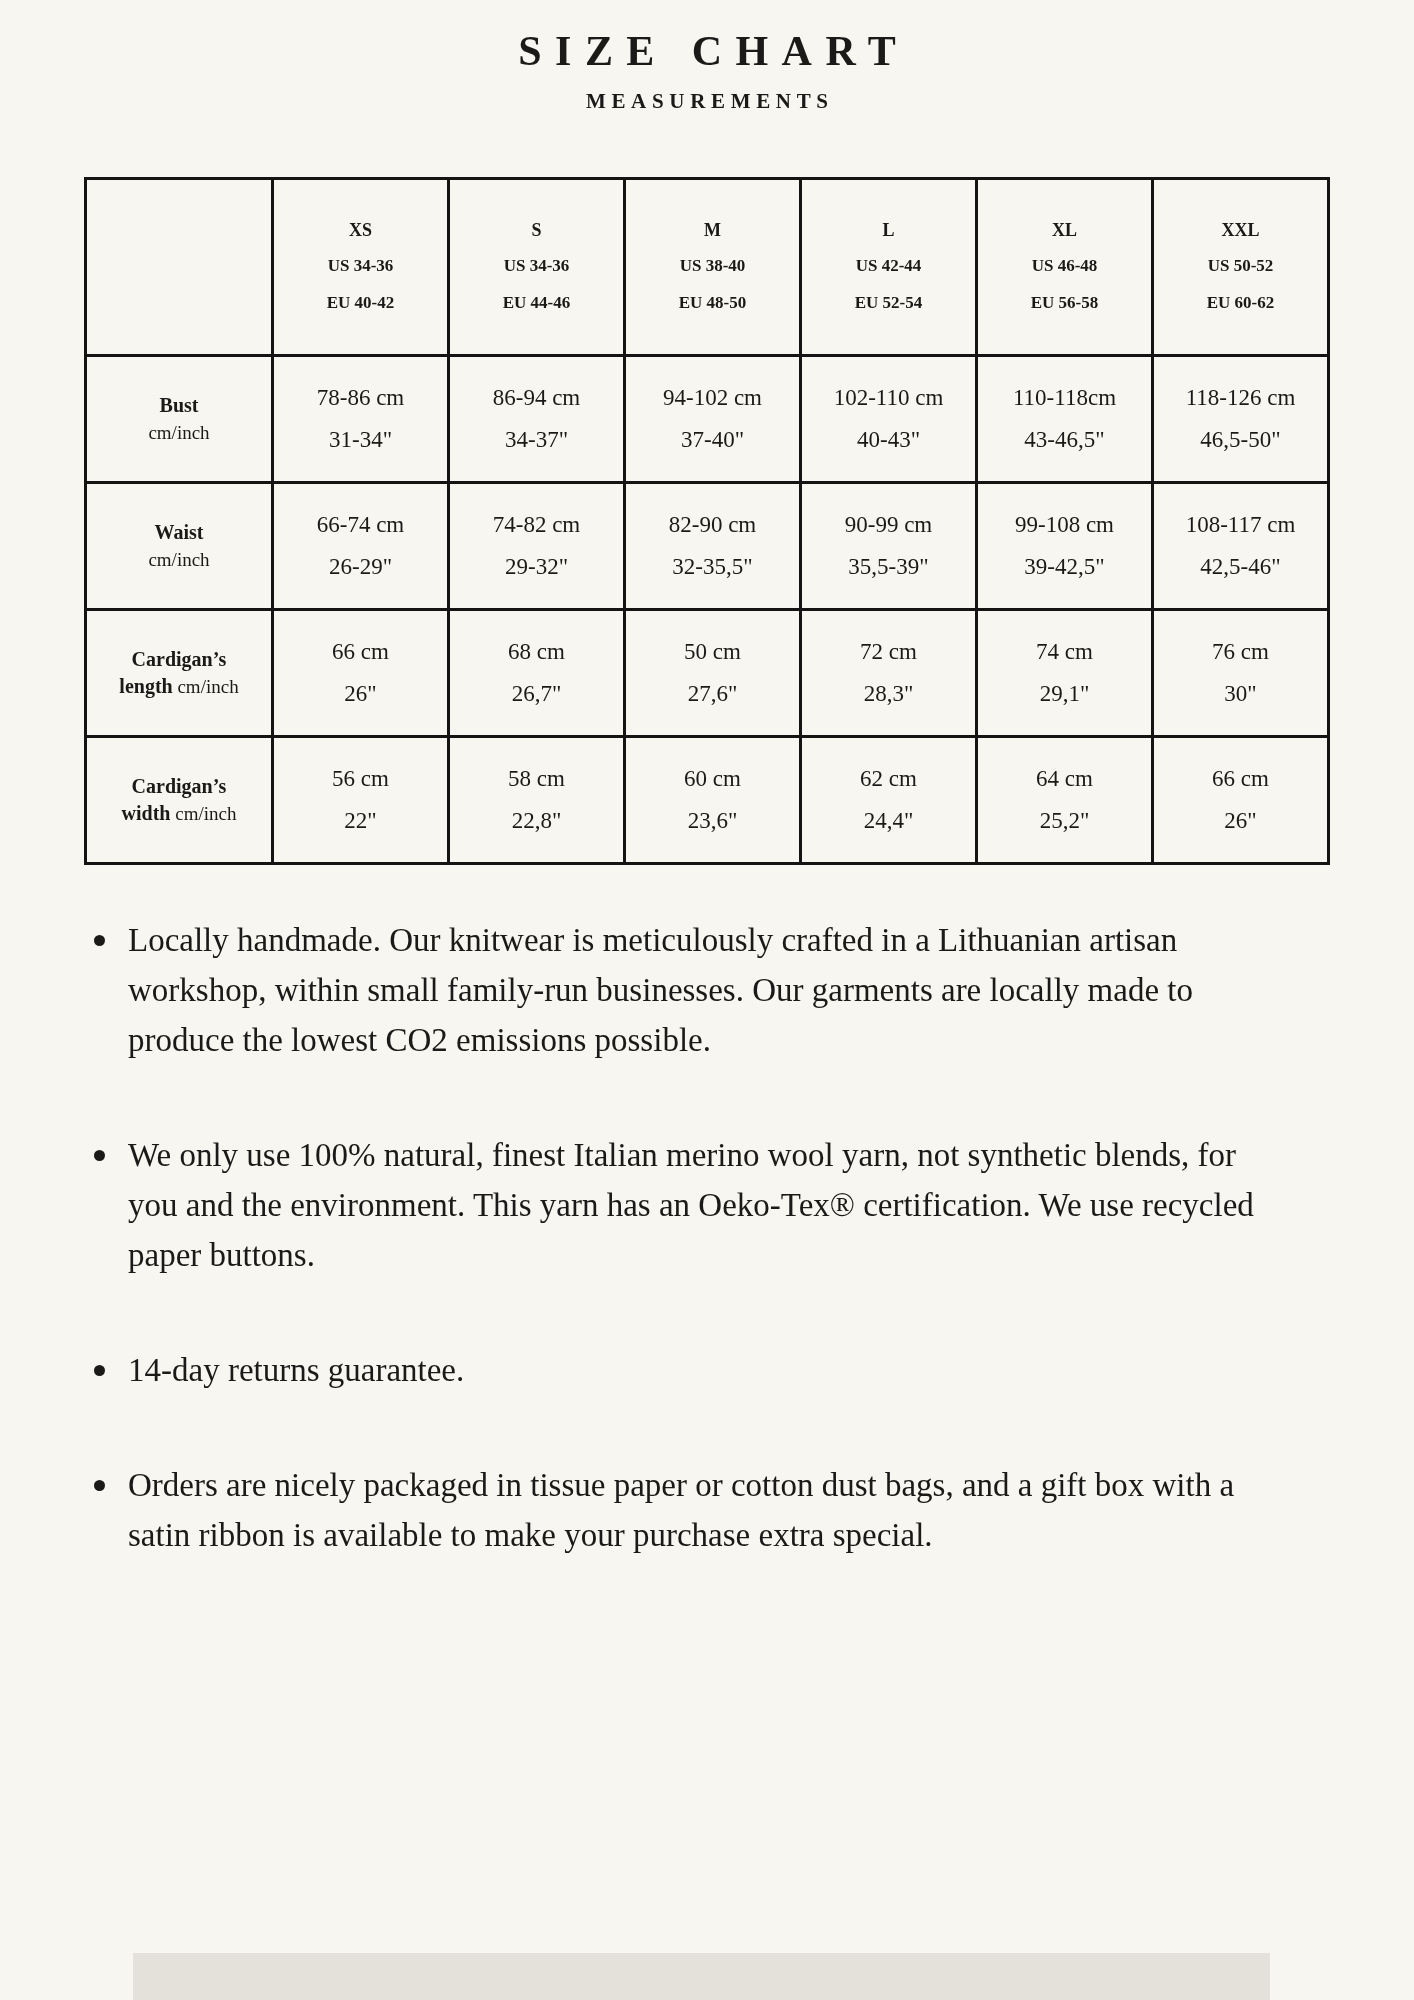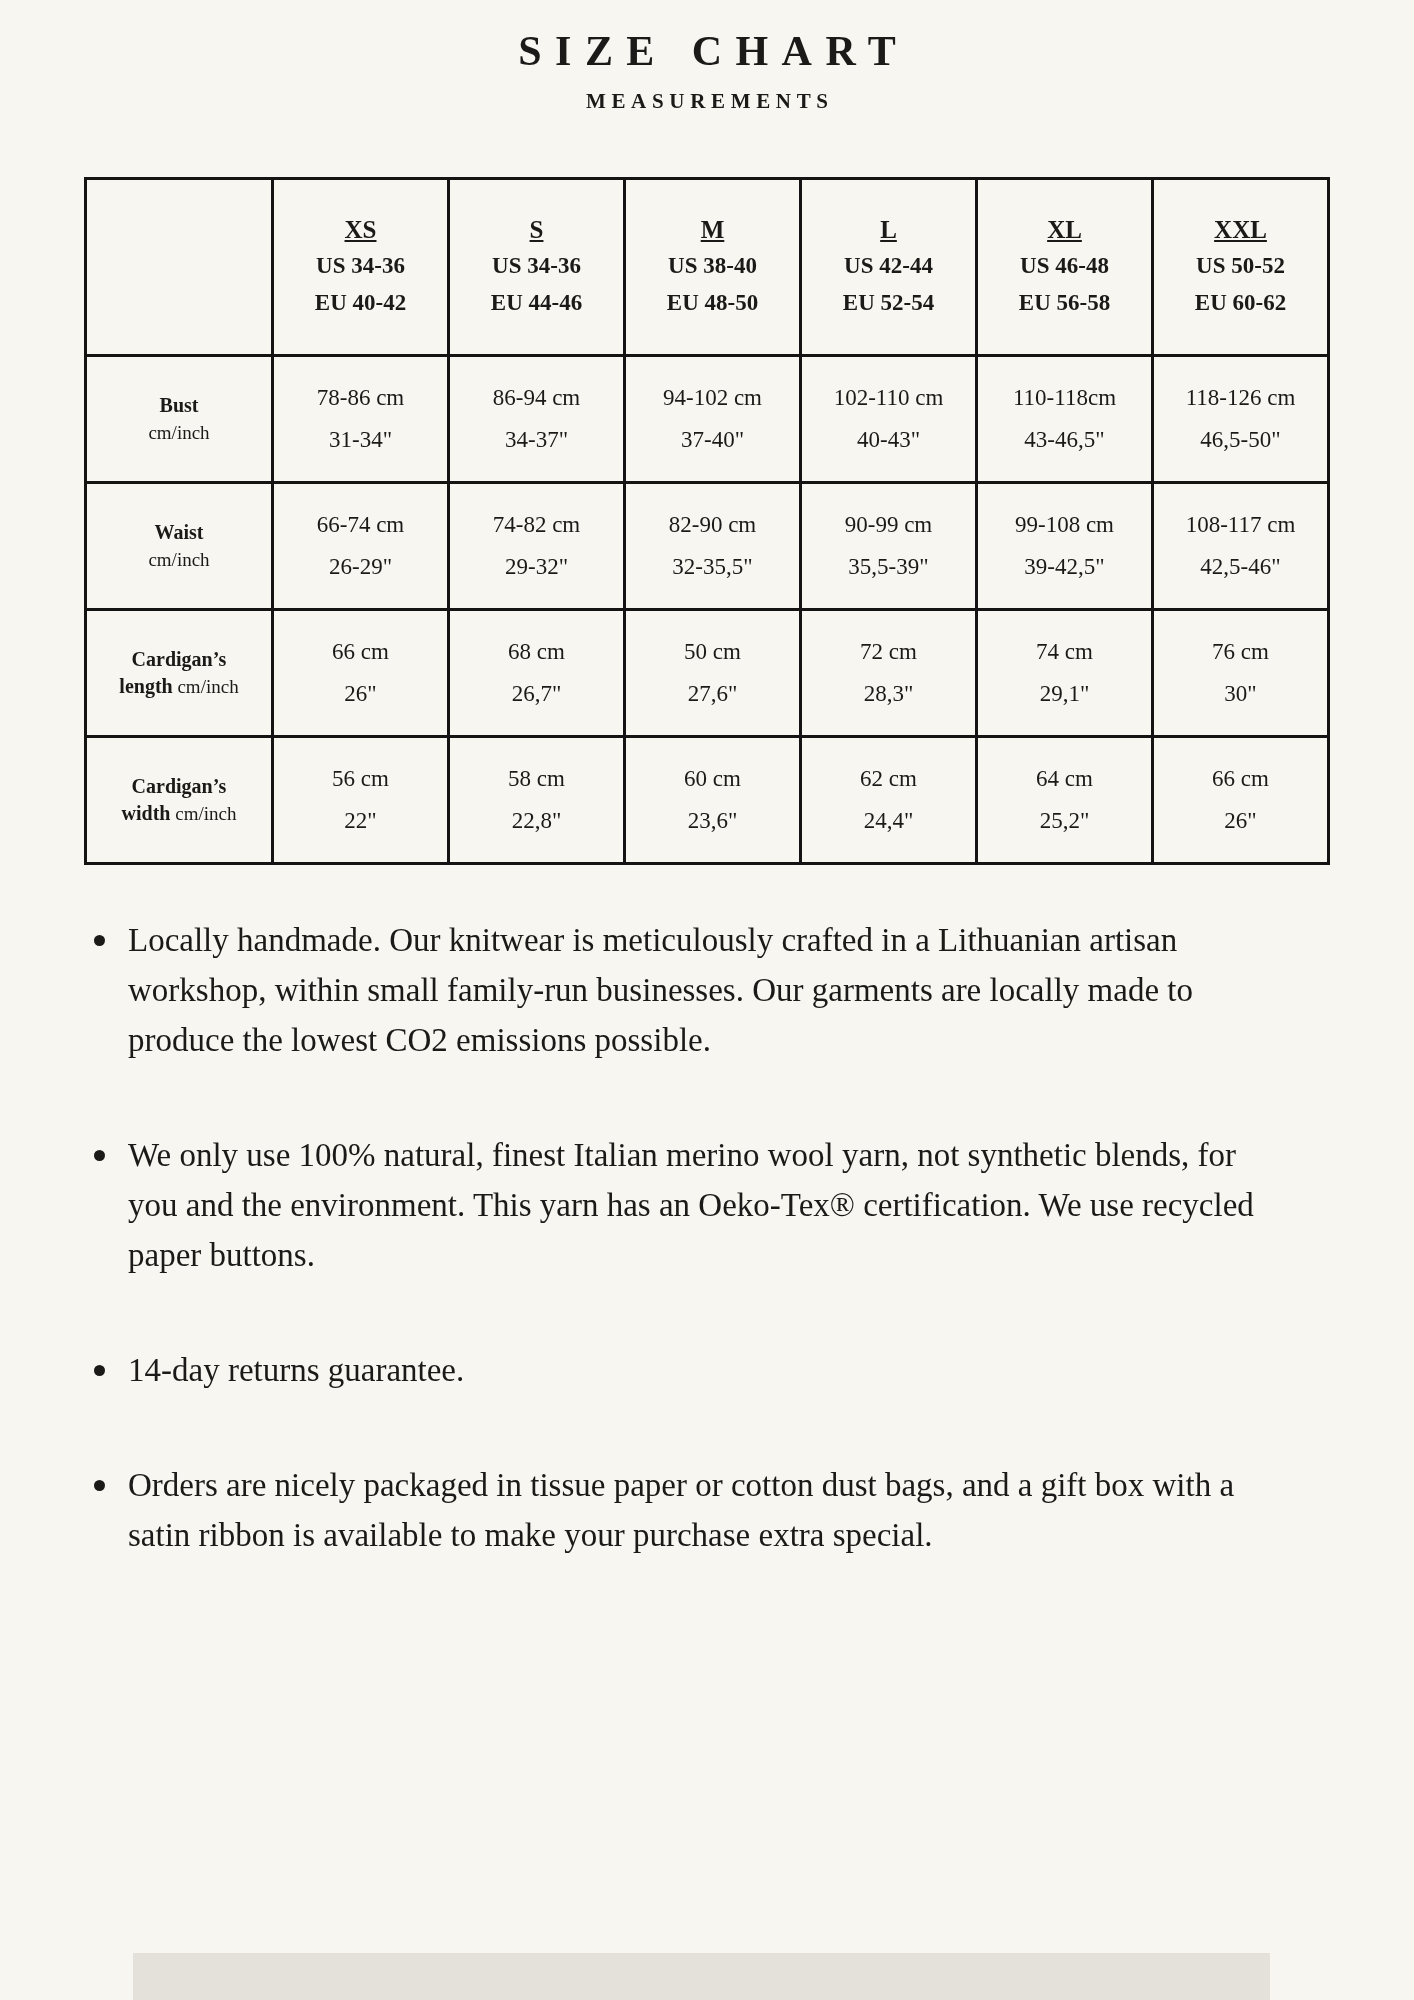--- a/index.html
+++ b/index.html
@@ -40,22 +40,22 @@
   .size-table th, .size-table td {
     border: 3px solid #141414;
     text-align: center;
     vertical-align: middle;
     padding: 0;
   }
   .size-table thead tr { height: 177px; }
   .size-table tbody tr { height: 127px; }
 
   .size-table thead th { font-weight: 700; }
-  .size-table .sz  { font-size: 25px; line-height: 34px; text-decoration: underline; }
-  .size-table .rng { font-size: 23px; line-height: 37px; }
+  .size-table .sz  { font-size: 18px; line-height: 34px; }
+  .size-table .rng { font-size: 17px; line-height: 37px; }
 
   .rowlabel { font-weight: 400; }
   .rowlabel .rl1 { font-size: 20px; line-height: 27px; font-weight: 700; }
   .rowlabel .rl2 { font-size: 19px; line-height: 26px; }
   .rowlabel .rl2 strong { font-size: 20px; }
 
   .size-table td .cm, .size-table td .in {
     font-size: 23px; line-height: 42px;
   }
 

